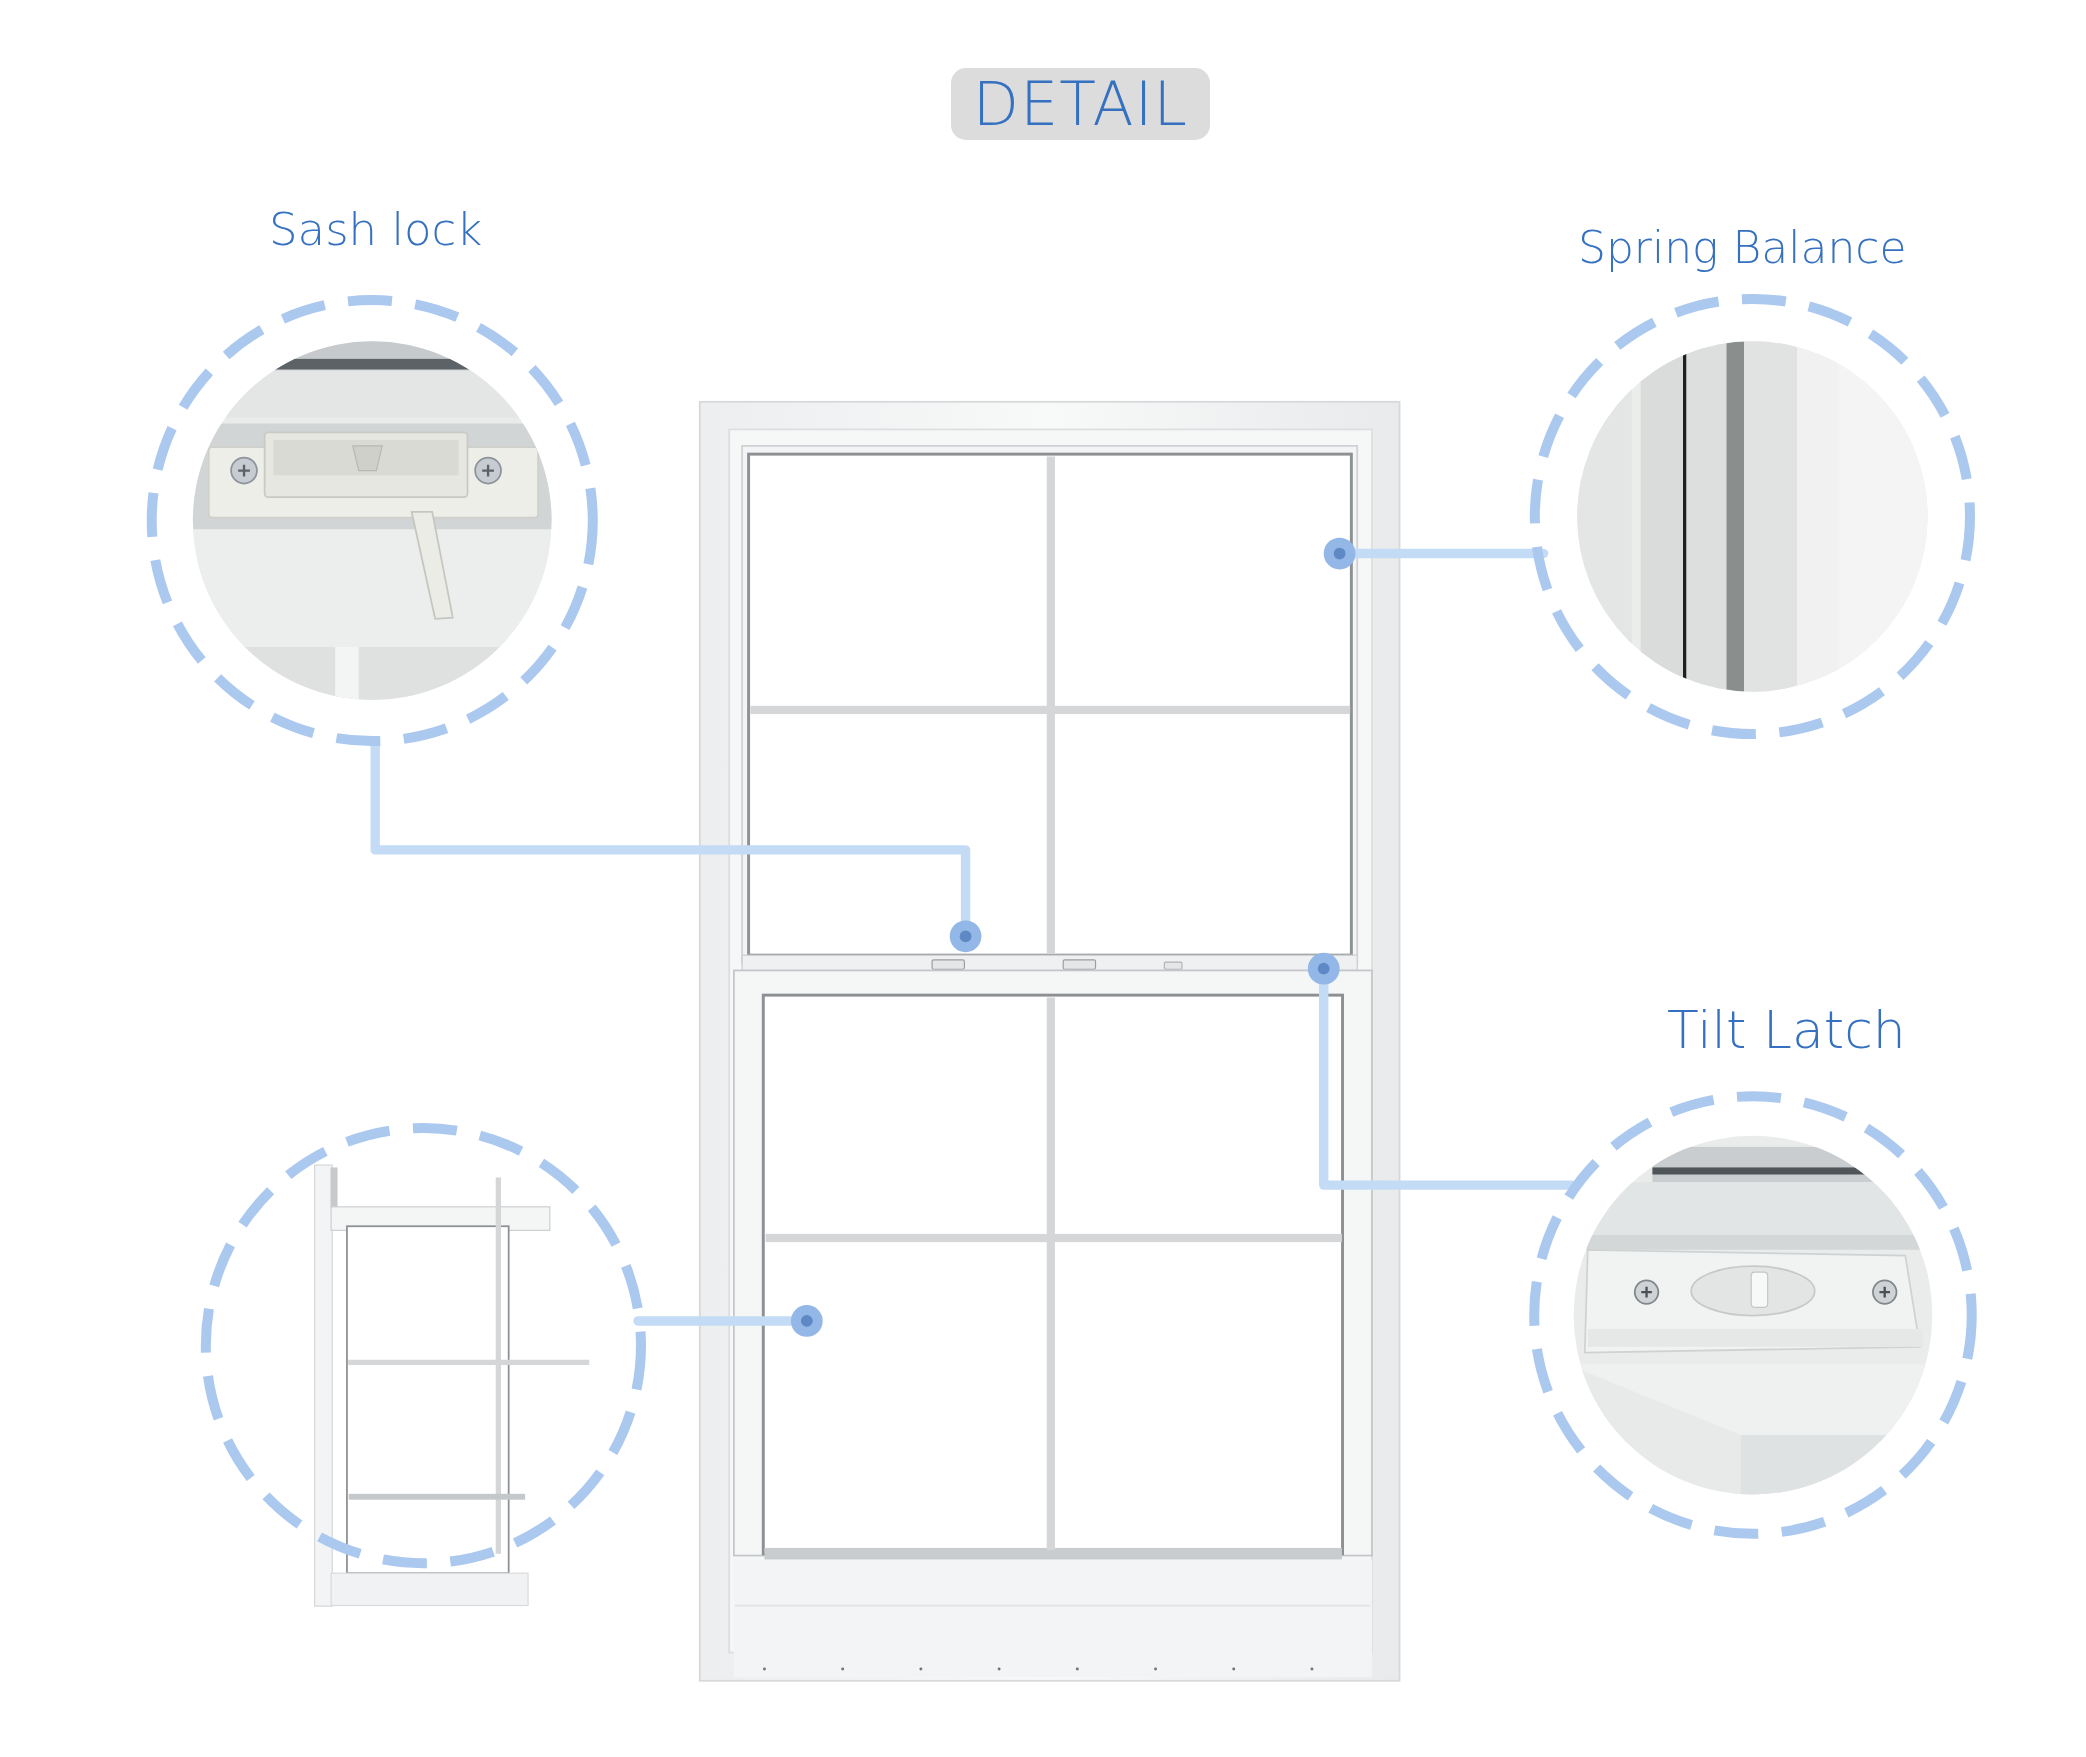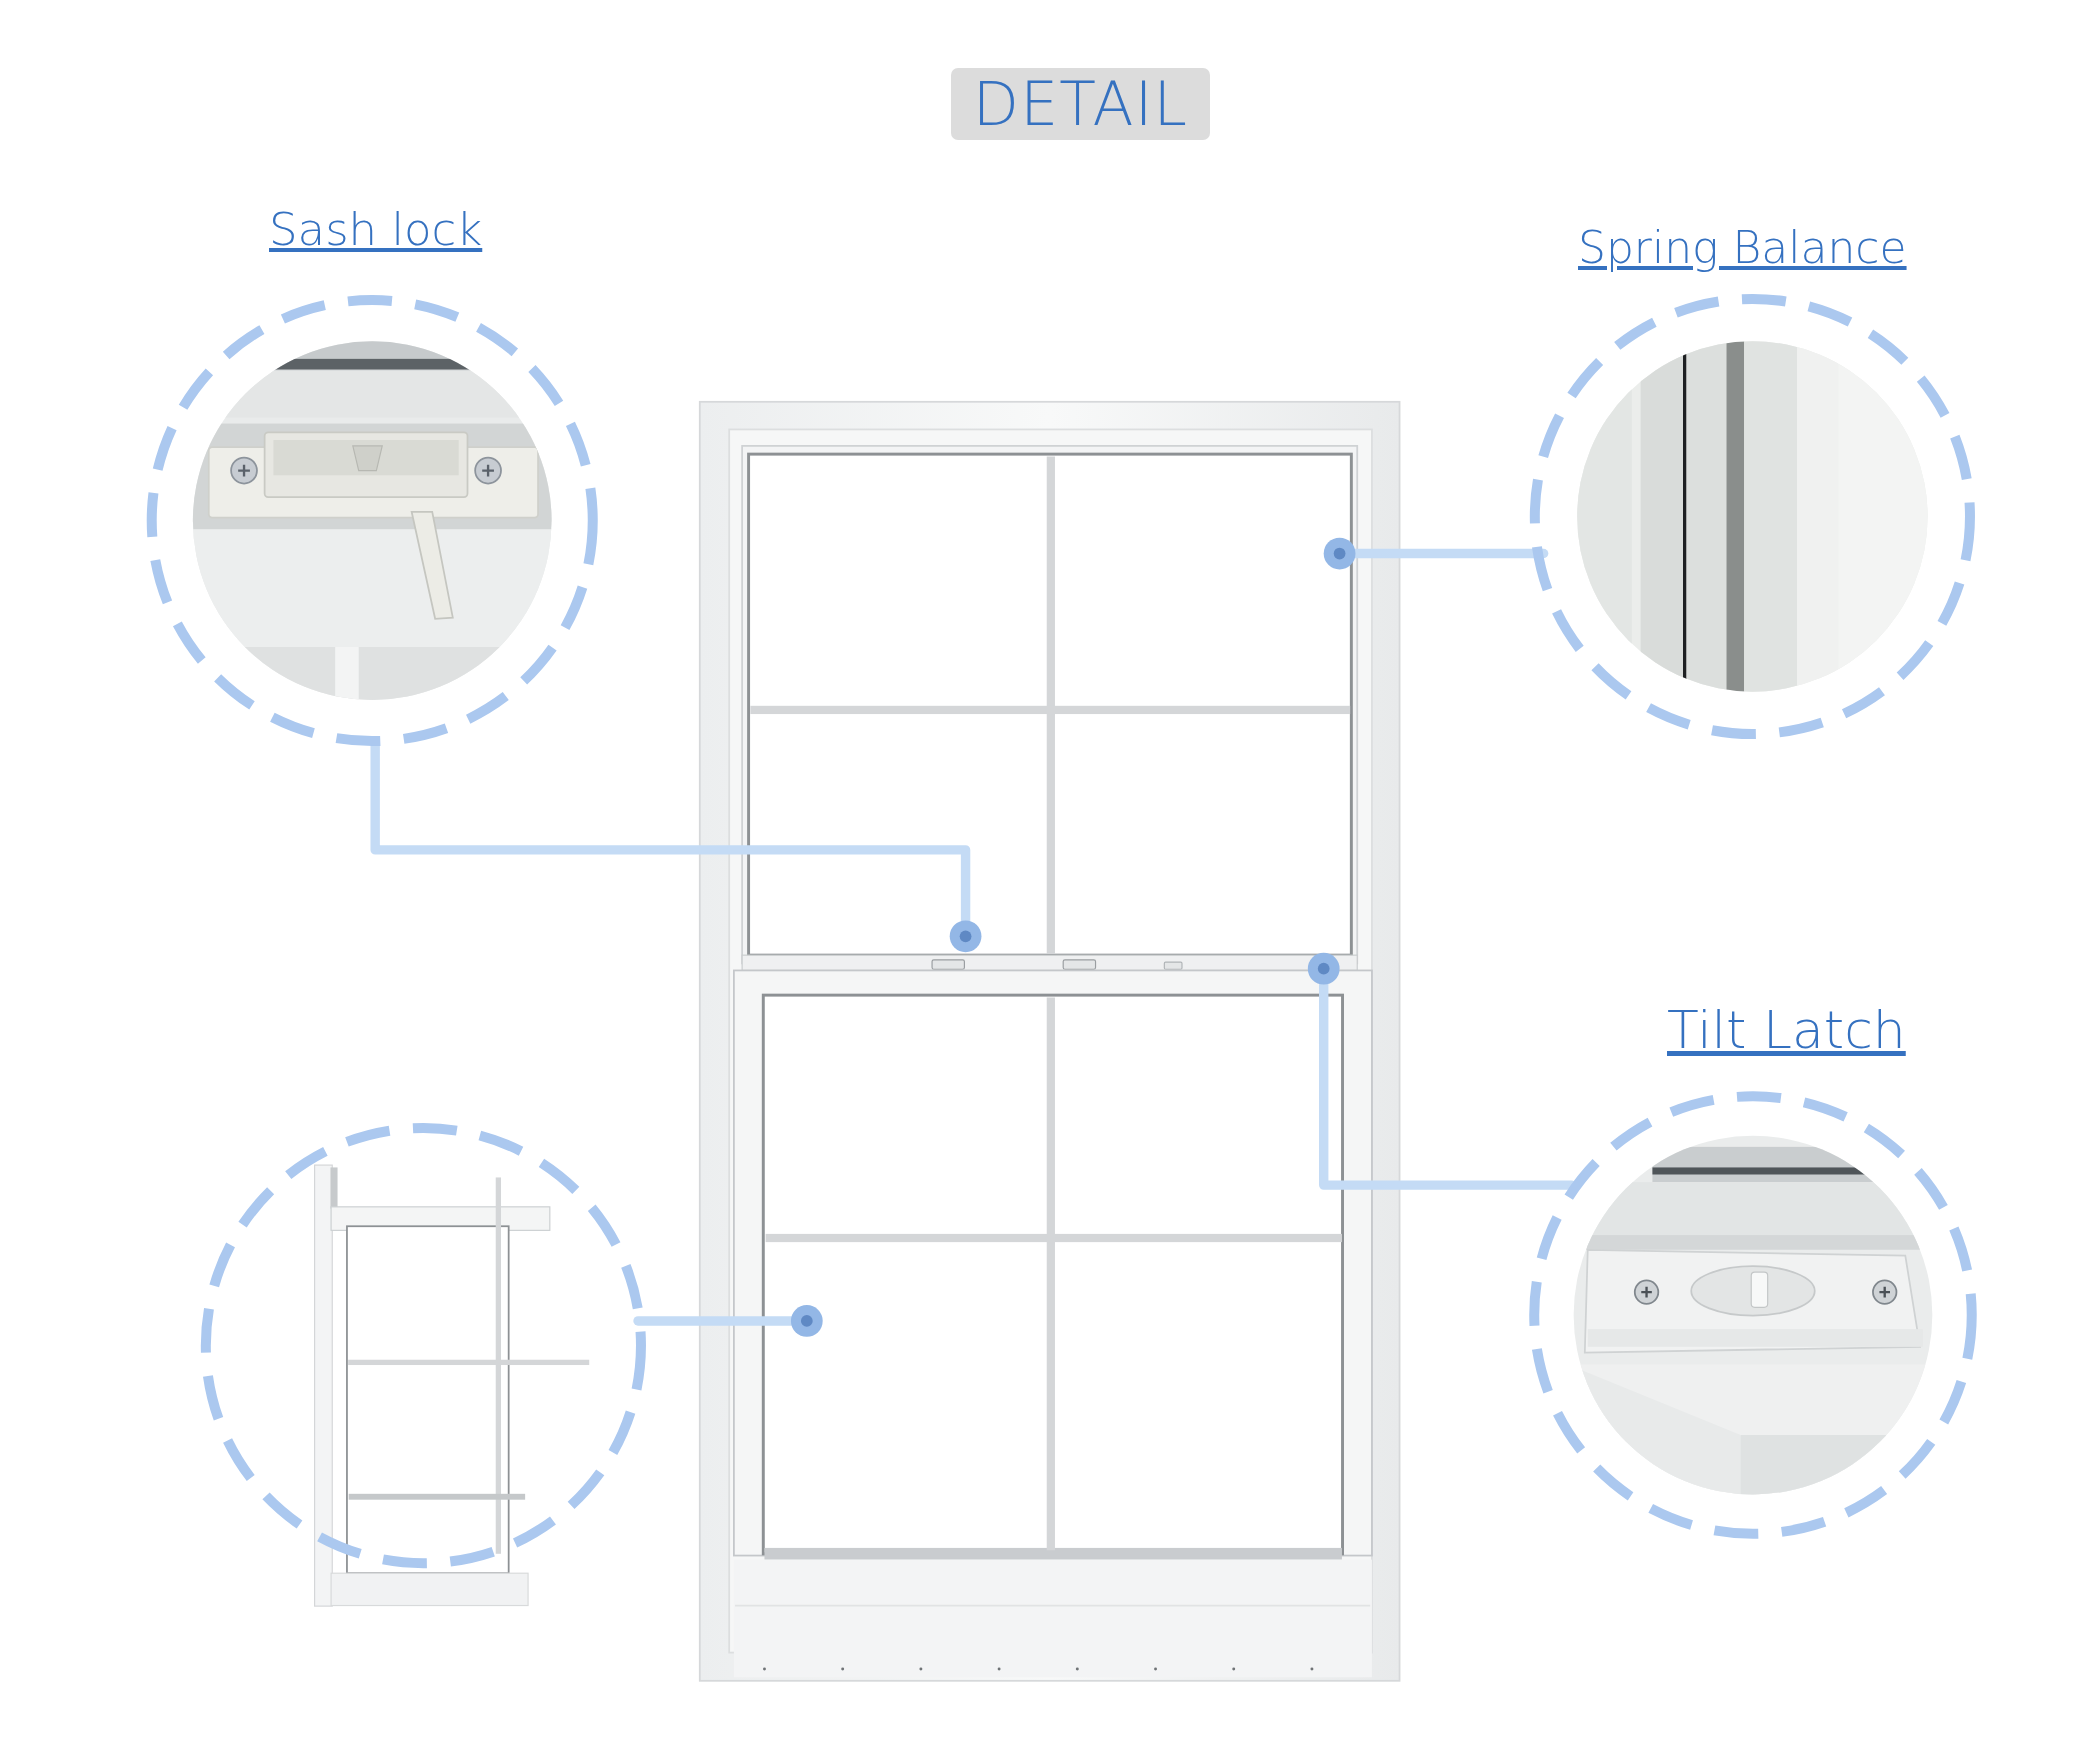--- a/index.html
+++ b/index.html
@@ -1,25 +1,25 @@
 <!DOCTYPE html>
 <html style="font-size:9.4px"><head>
 <meta charset="utf-8">
 <style>
   html, body { margin: 0; padding: 0; background: #ffffff; }
   body { width: 2087px; height: 1758px; position: relative; overflow: hidden;
          font-family: "DejaVu Sans", sans-serif; }
   .canvas { position: absolute; left: 0; top: 0; width: 2087px; height: 1758px; }
   .badge { position: absolute; left: 951px; top: 68px; width: 259px; height: 72px;
-           background: #dcdcdc; border-radius: 7px; display: flex; align-items: center;
+           background: #dcdcdc; border-radius: 15px; display: flex; align-items: center;
            justify-content: center; }
   .badge span { color: #3571c0; font-size: 60px; font-weight: 300; letter-spacing: 1.2px;
                 font-family: "DejaVu Sans", sans-serif; line-height: 1; }
   .label { position: absolute; color: #3571c0; font-family: "DejaVu Sans", sans-serif;
-           font-weight: 300; white-space: nowrap; line-height: 1; text-decoration: underline; }
+           font-weight: 300; white-space: nowrap; line-height: 1; }
   #lbl-sash { left: 269px; top: 207px; font-size: 45px; }
   #lbl-spring { left: 1578px; top: 226px; font-size: 44px; }
   #lbl-glass { left: 228px; top: 1030px; font-size: 41px; }
   #lbl-tilt { left: 1667px; top: 1004px; font-size: 52px; }
 </style>
 </head>
 <body>
 
 <div class="canvas">
 

